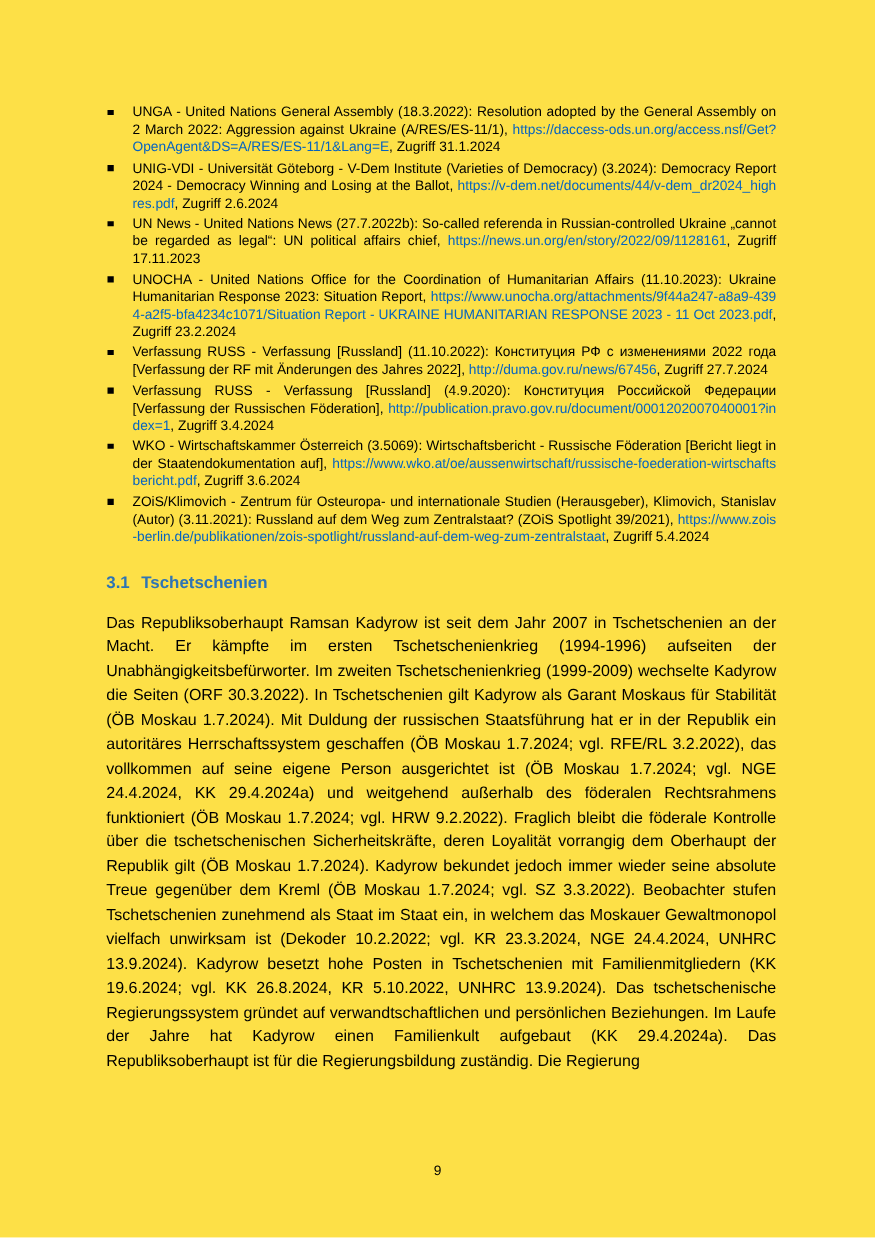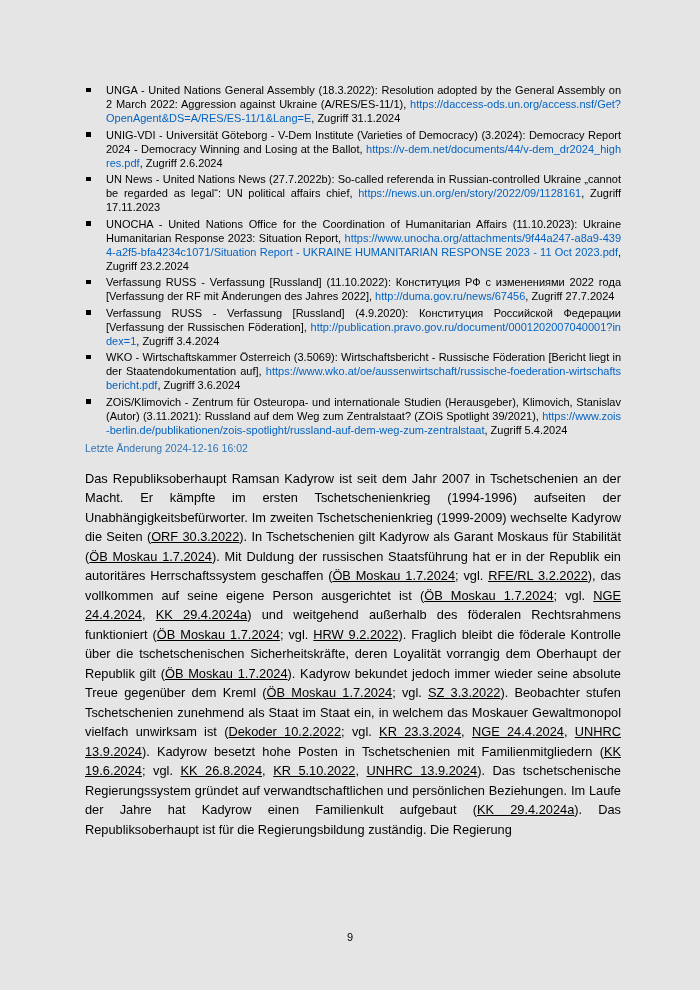--- a/index.html
+++ b/index.html
@@ -1,34 +1,34 @@
 <!DOCTYPE html>
 <html lang="de"><head>
 <meta charset="utf-8">
 <style>
   html,body{margin:0;padding:0;background:#ffffff;}
   .page{
-    width:700px;height:990px;position:relative;background:#e5e5e5;
+    width:700px;height:990px;position:relative;background:#fde047;
     font-family:"Liberation Sans", sans-serif;color:#000000;overflow:hidden;
   }
   .content{padding:83px 79px 0 85px;}
   
   .bib{font-size:11px;line-height:14px;}
   .bib-entry{display:flex;margin-bottom:2.5px;}
   .bullet{flex:none;width:21px;position:relative;}
   .bullet::before{content:"";position:absolute;left:1px;top:4.5px;width:4.5px;height:4.5px;background:#000;}
   .entry-text{flex:1;text-align:justify;}
   .link{color:#0563C1;word-break:break-all;}
   
   .heading{margin:21px 0 0 0;font-size:13.5px;font-weight:bold;color:#2E74B5;}
   .heading .num{display:inline-block;width:28px;}
   .last-change{margin-top:5px;font-size:10.5px;color:#2E74B5;}
   
   .body-text{margin:15px 0 0 0;font-size:12.8px;line-height:19.5px;text-align:justify;hyphens:auto;}
-  .ref{text-decoration:underline;text-underline-offset:1px;margin-top:43px;}
+  .ref{text-underline-offset:1px;margin-top:43px;}
   .plain{}
   
   .page-number{position:absolute;left:0;right:0;bottom:47px;text-align:center;font-size:11px;color:#000;}
 </style>
 </head>
 <body>
 
 <div class="page">
   <div class="content">
 
@@ -67,20 +67,20 @@
     <span class="bullet"></span>
     <span class="entry-text"><span class="plain">WKO - Wirtschaftskammer Österreich (3.5069): Wirtschaftsbericht - Russische Föderation [Bericht liegt in der Staatendokumentation auf], </span><span class="link">https://www.wko.at/oe/aussenwirtschaft/russische-foederation-wirtschaftsbericht.pdf</span><span class="plain">, Zugriff 3.6.2024</span></span>
   </div>
 
   <div class="bib-entry">
     <span class="bullet"></span>
     <span class="entry-text"><span class="plain">ZOiS/Klimovich - Zentrum für Osteuropa- und internationale Studien (Herausgeber), Klimovich, Stanislav (Autor) (3.11.2021): Russland auf dem Weg zum Zentralstaat? (ZOiS Spotlight 39/2021), </span><span class="link">https://www.zois-berlin.de/publikationen/zois-spotlight/russland-auf-dem-weg-zum-zentralstaat</span><span class="plain">, Zugriff 5.4.2024</span></span>
   </div>
 </div>
 
+    <h2 class="heading"><span class="num">3.1</span><span>Tschetschenien</span></h2>
 
-    <div class="last-change">Letzte Änderung 2024-12-16 16:02</div>
 
     <p class="body-text"><span class="plain">Das Republiksoberhaupt Ramsan Kadyrow ist seit dem Jahr 2007 in Tschetschenien an der Macht. Er kämpfte im ersten Tschetschenienkrieg (1994-1996) aufseiten der Unabhängigkeitsbefürworter. Im zweiten Tschetschenienkrieg (1999-2009) wechselte Kadyrow die Seiten (</span><span class="ref">ORF 30.3.2022</span><span class="plain">). In Tschetschenien gilt Kadyrow als Garant Moskaus für Stabilität (</span><span class="ref">ÖB Moskau 1.7.2024</span><span class="plain">). Mit Duldung der russischen Staatsführung hat er in der Republik ein autoritäres Herrschaftssystem geschaffen (</span><span class="ref">ÖB Moskau 1.7.2024</span><span class="plain">; vgl. </span><span class="ref">RFE/RL 3.2.2022</span><span class="plain">), das vollkommen auf seine eigene Person ausgerichtet ist (</span><span class="ref">ÖB Moskau 1.7.2024</span><span class="plain">; vgl. </span><span class="ref">NGE 24.4.2024</span><span class="plain">, </span><span class="ref">KK 29.4.2024a</span><span class="plain">) und weitgehend außerhalb des föderalen Rechtsrahmens funktioniert (</span><span class="ref">ÖB Moskau 1.7.2024</span><span class="plain">; vgl. </span><span class="ref">HRW 9.2.2022</span><span class="plain">). Fraglich bleibt die föderale Kontrolle über die tschetschenischen Sicherheitskräfte, deren Loyalität vorrangig dem Oberhaupt der Republik gilt (</span><span class="ref">ÖB Moskau 1.7.2024</span><span class="plain">). Kadyrow bekundet jedoch immer wieder seine absolute Treue gegenüber dem Kreml (</span><span class="ref">ÖB Moskau 1.7.2024</span><span class="plain">; vgl. </span><span class="ref">SZ 3.3.2022</span><span class="plain">). Beobachter stufen Tschetschenien zunehmend als Staat im Staat ein, in welchem das Moskauer Gewaltmonopol vielfach unwirksam ist (</span><span class="ref">Dekoder 10.2.2022</span><span class="plain">; vgl. </span><span class="ref">KR 23.3.2024</span><span class="plain">, </span><span class="ref">NGE 24.4.2024</span><span class="plain">, </span><span class="ref">UNHRC 13.9.2024</span><span class="plain">). Kadyrow besetzt hohe Posten in Tschetschenien mit Familienmitgliedern (</span><span class="ref">KK 19.6.2024</span><span class="plain">; vgl. </span><span class="ref">KK 26.8.2024</span><span class="plain">, </span><span class="ref">KR 5.10.2022</span><span class="plain">, </span><span class="ref">UNHRC 13.9.2024</span><span class="plain">). Das tschetschenische Regierungssystem gründet auf verwandtschaftlichen und persönlichen Beziehungen. Im Laufe der Jahre hat Kadyrow einen Familienkult aufgebaut (</span><span class="ref">KK 29.4.2024a</span><span class="plain">). Das Republiksoberhaupt ist für die Regierungsbildung zuständig. Die Regierung</span></p>
   </div>
 
   <div class="page-number">9</div>
 </div>
 
 </body></html>

